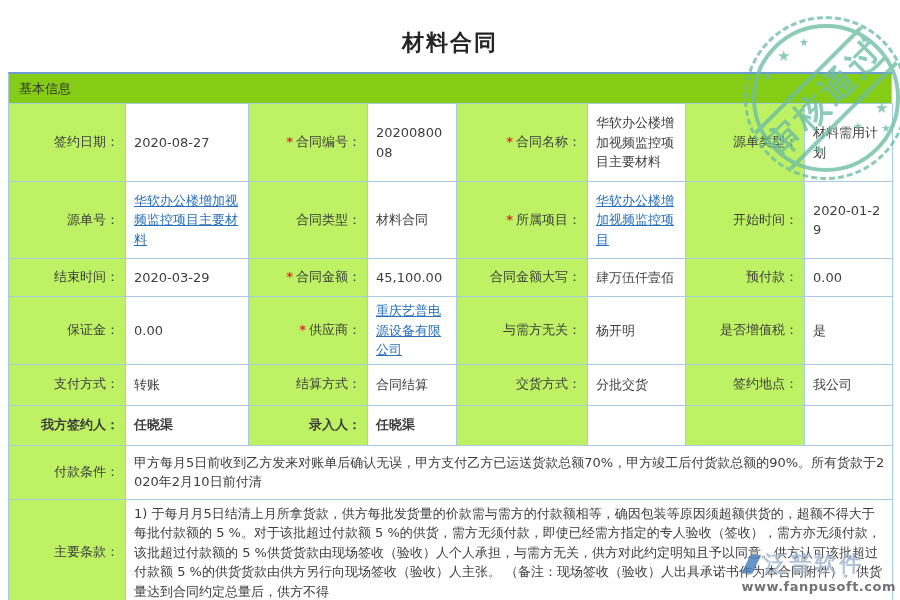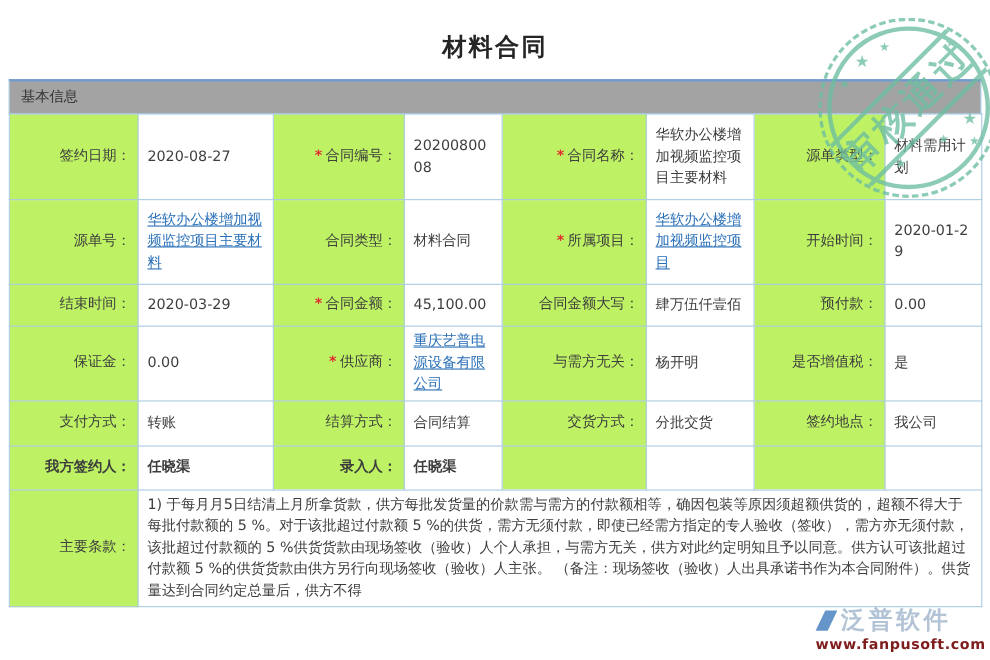--- a/index.html
+++ b/index.html
@@ -8,21 +8,21 @@
     position:relative; background:#ffffff; overflow:hidden;
     font-family:"DejaVu Sans","Liberation Sans",sans-serif;
     color:#3d3d3d;
   }
   .page-title {
     text-align:center; font-size:22px; font-weight:bold; color:#252525;
     padding-top:28px; letter-spacing:2px;
   }
   .panel { position:absolute; left:8px; top:72px; width:884px; }
   .section-header {
-    height:32px; line-height:29px; background:#a3a3a3;
+    height:32px; line-height:29px; background:#84cc16;
     border:1px solid #a9cbe2; border-top:2px solid #6b9bd2;
     padding-left:10px; font-size:13px; color:#333333;
   }
   table.form { width:884px; border-collapse:collapse; table-layout:fixed; font-size:13px; margin-top:-1px; }
   td { border:1px solid #a9cbe2; vertical-align:middle; word-break:break-all; }
   td.lbl { background:#bef264; text-align:right; padding:4px 6px 4px 4px; color:#3d3d3d; line-height:1.45; }
   td.val { background:#ffffff; text-align:left; padding:4px 6px 4px 8px; line-height:1.5; }
   .req { color:#e03131; margin-right:3px; font-weight:bold; }
   .vlink { color:#2a70b8; text-decoration:underline; cursor:pointer; }
   tr.r1 td { height:78px; } tr.r2 td { height:77px; } tr.r3 td { height:38px; }
@@ -44,21 +44,21 @@
   }
   .star { position:absolute; color:#6dbda2; line-height:1; }
 
   
   .watermark { position:absolute; right:4px; bottom:6px; text-align:right;
                pointer-events:none; z-index:6; }
   .wm-brand { display:flex; align-items:center; 
               font-size:22px; font-weight:bold; color:rgba(166,184,207,0.85); letter-spacing:3px; }
   .wm-logo { width:20px; height:19px; display:inline-block; background:rgba(62,122,187,0.8);
              clip-path:polygon(0 100%, 45% 0, 100% 0, 55% 100%); margin-right:3px; }
-  .wm-url { font-size:13px; font-weight:bold; color:#7f1d1d; letter-spacing:0.5px; }
+  .wm-url { font-size:13px; font-weight:bold; color:#737373; letter-spacing:0.5px; }
 </style>
 </head>
 <body>
 
 <div class="page-title">材料合同</div>
 
 <div class="panel">
   <div class="section-header">基本信息</div>
 
   <table class="form">
@@ -133,20 +133,24 @@
       <td class="lbl"><span class="req"></span><span>我方签约人：</span></td>
       <td class="val"><span>任晓渠</span></td>
       <td class="lbl"><span class="req"></span><span>录入人：</span></td>
       <td class="val"><span>任晓渠</span></td>
       <td class="lbl"><span></span></td>
       <td class="val"><span></span></td>
       <td class="lbl"><span></span></td>
       <td class="val"><span></span></td>
     </tr>
 
+    <tr class="r7">
+      <td class="lbl"><span>付款条件：</span></td>
+      <td class="val" colspan="7"><span>甲方每月5日前收到乙方发来对账单后确认无误，甲方支付乙方已运送货款总额70%，甲方竣工后付货款总额的90%。所有货款于2020年2月10日前付清</span></td>
+    </tr>
 
     <tr class="r8">
       <td class="lbl"><span>主要条款：</span></td>
       <td class="val" colspan="7"><span>1) 于每月月5日结清上月所拿货款，供方每批发货量的价款需与需方的付款额相等，确因包装等原因须超额供货的，超额不得大于每批付款额的 5 %。对于该批超过付款额 5 %的供货，需方无须付款，即使已经需方指定的专人验收（签收），需方亦无须付款，该批超过付款额的 5 %供货货款由现场签收（验收）人个人承担，与需方无关，供方对此约定明知且予以同意。供方认可该批超过付款额 5 %的供货货款由供方另行向现场签收（验收）人主张。 （备注：现场签收（验收）人出具承诺书作为本合同附件）。供货量达到合同约定总量后，供方不得</span></td>
     </tr>
   </tbody>
     </table>
 </div>
 
 <div class="stamp">

